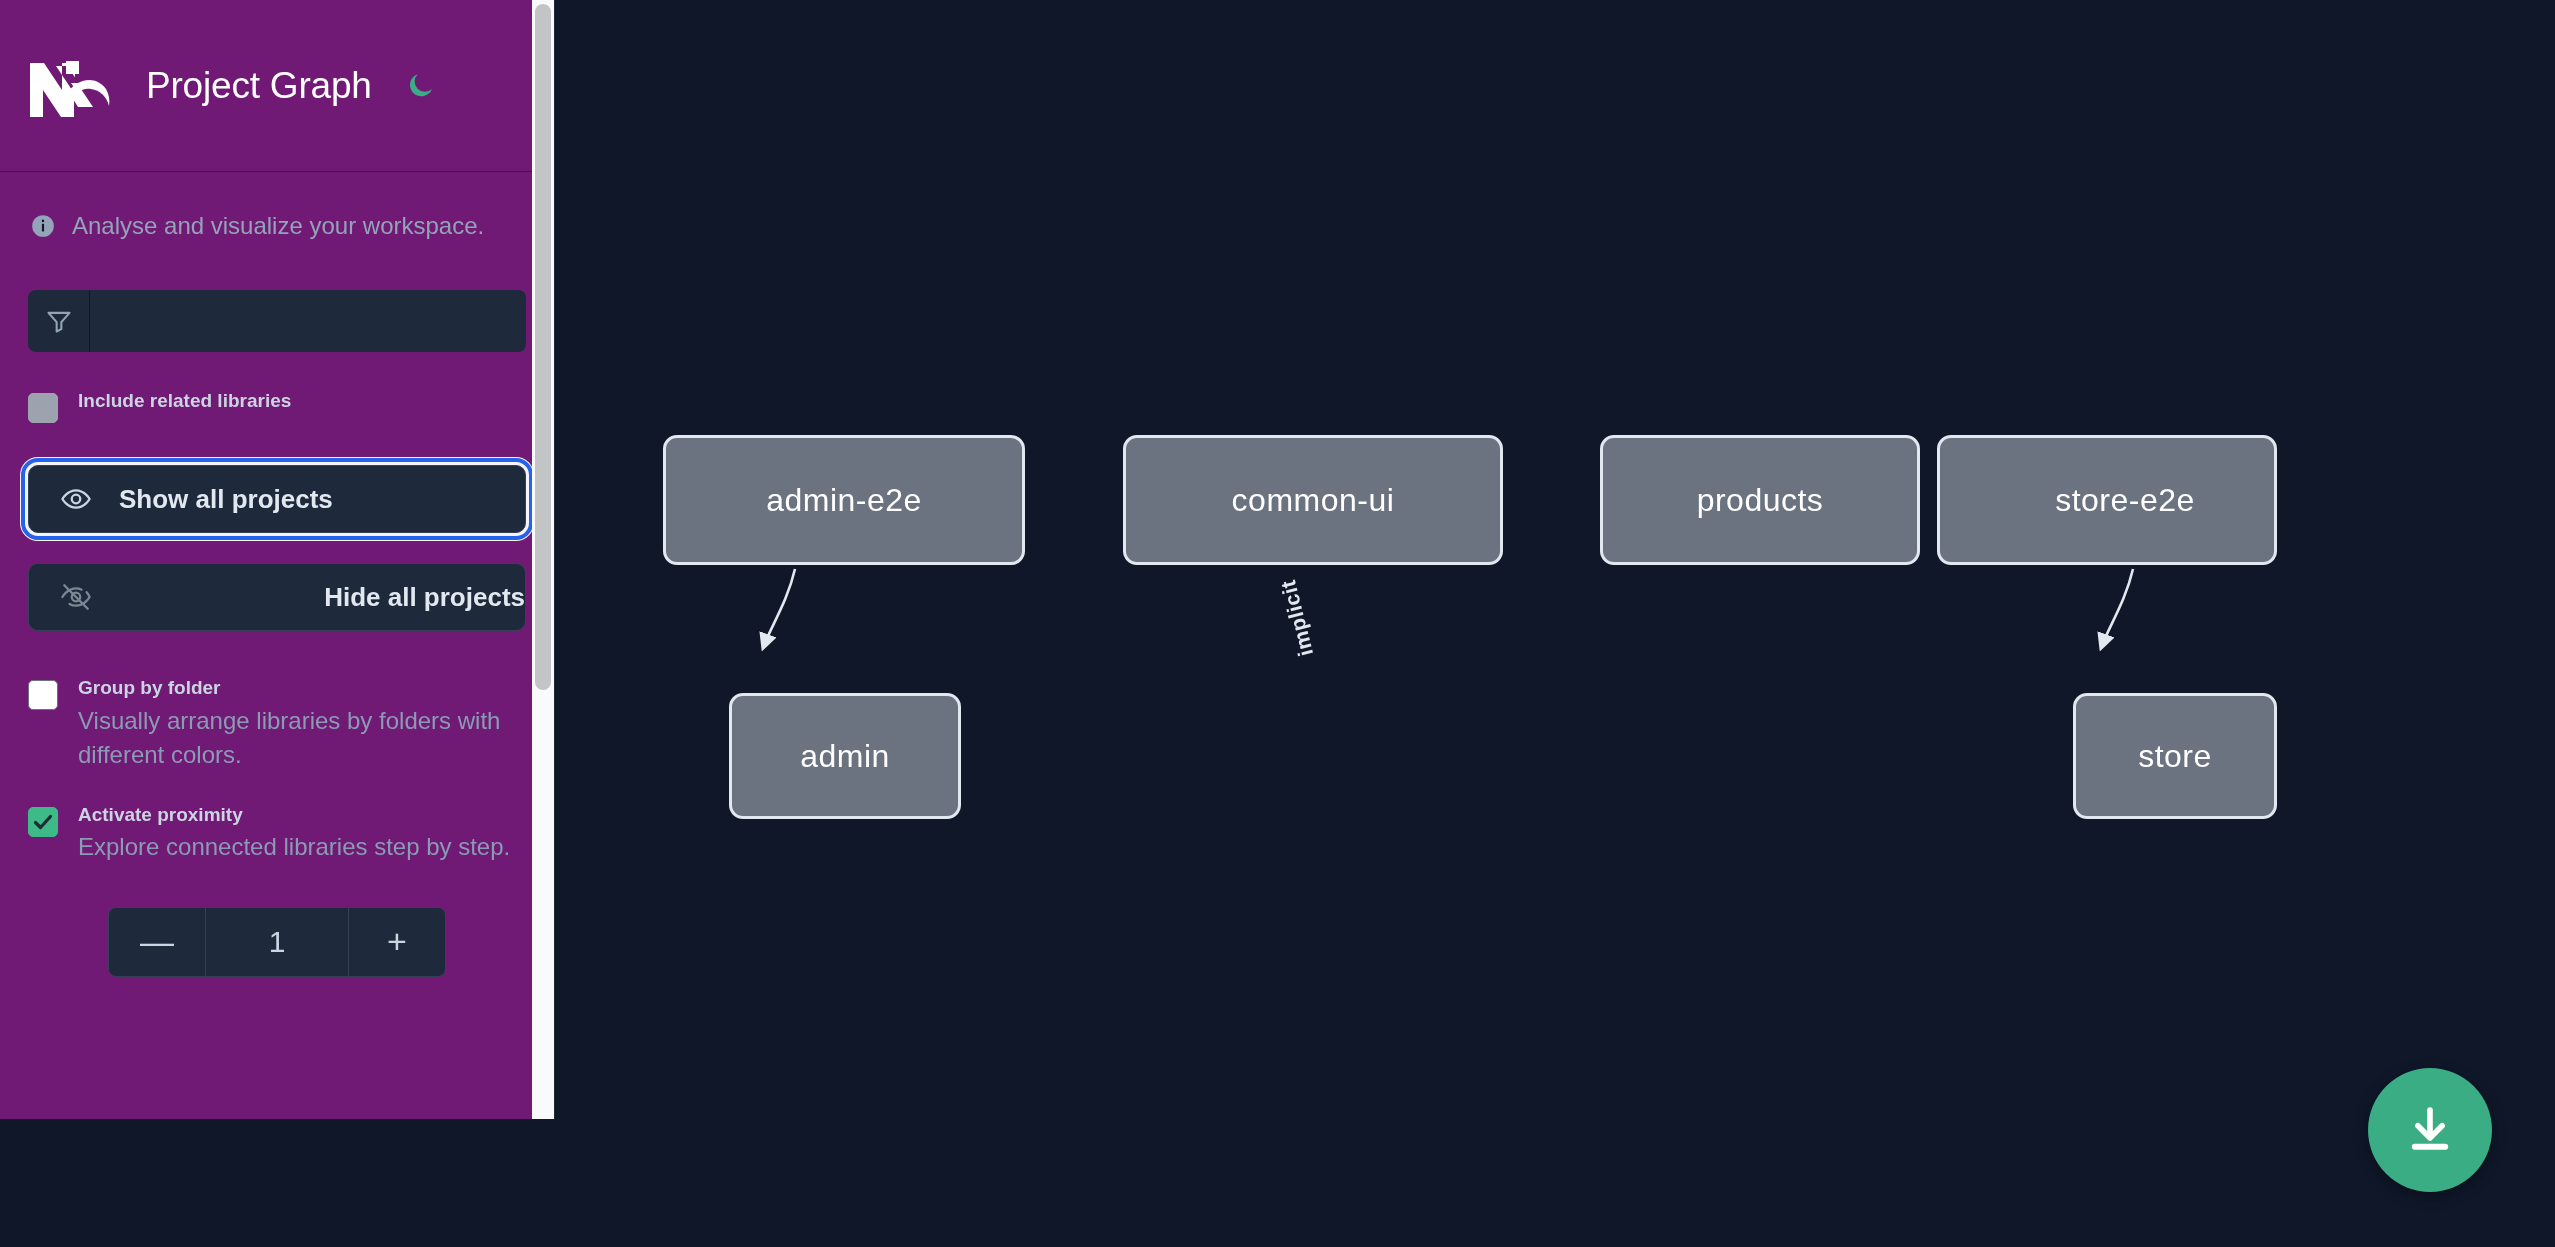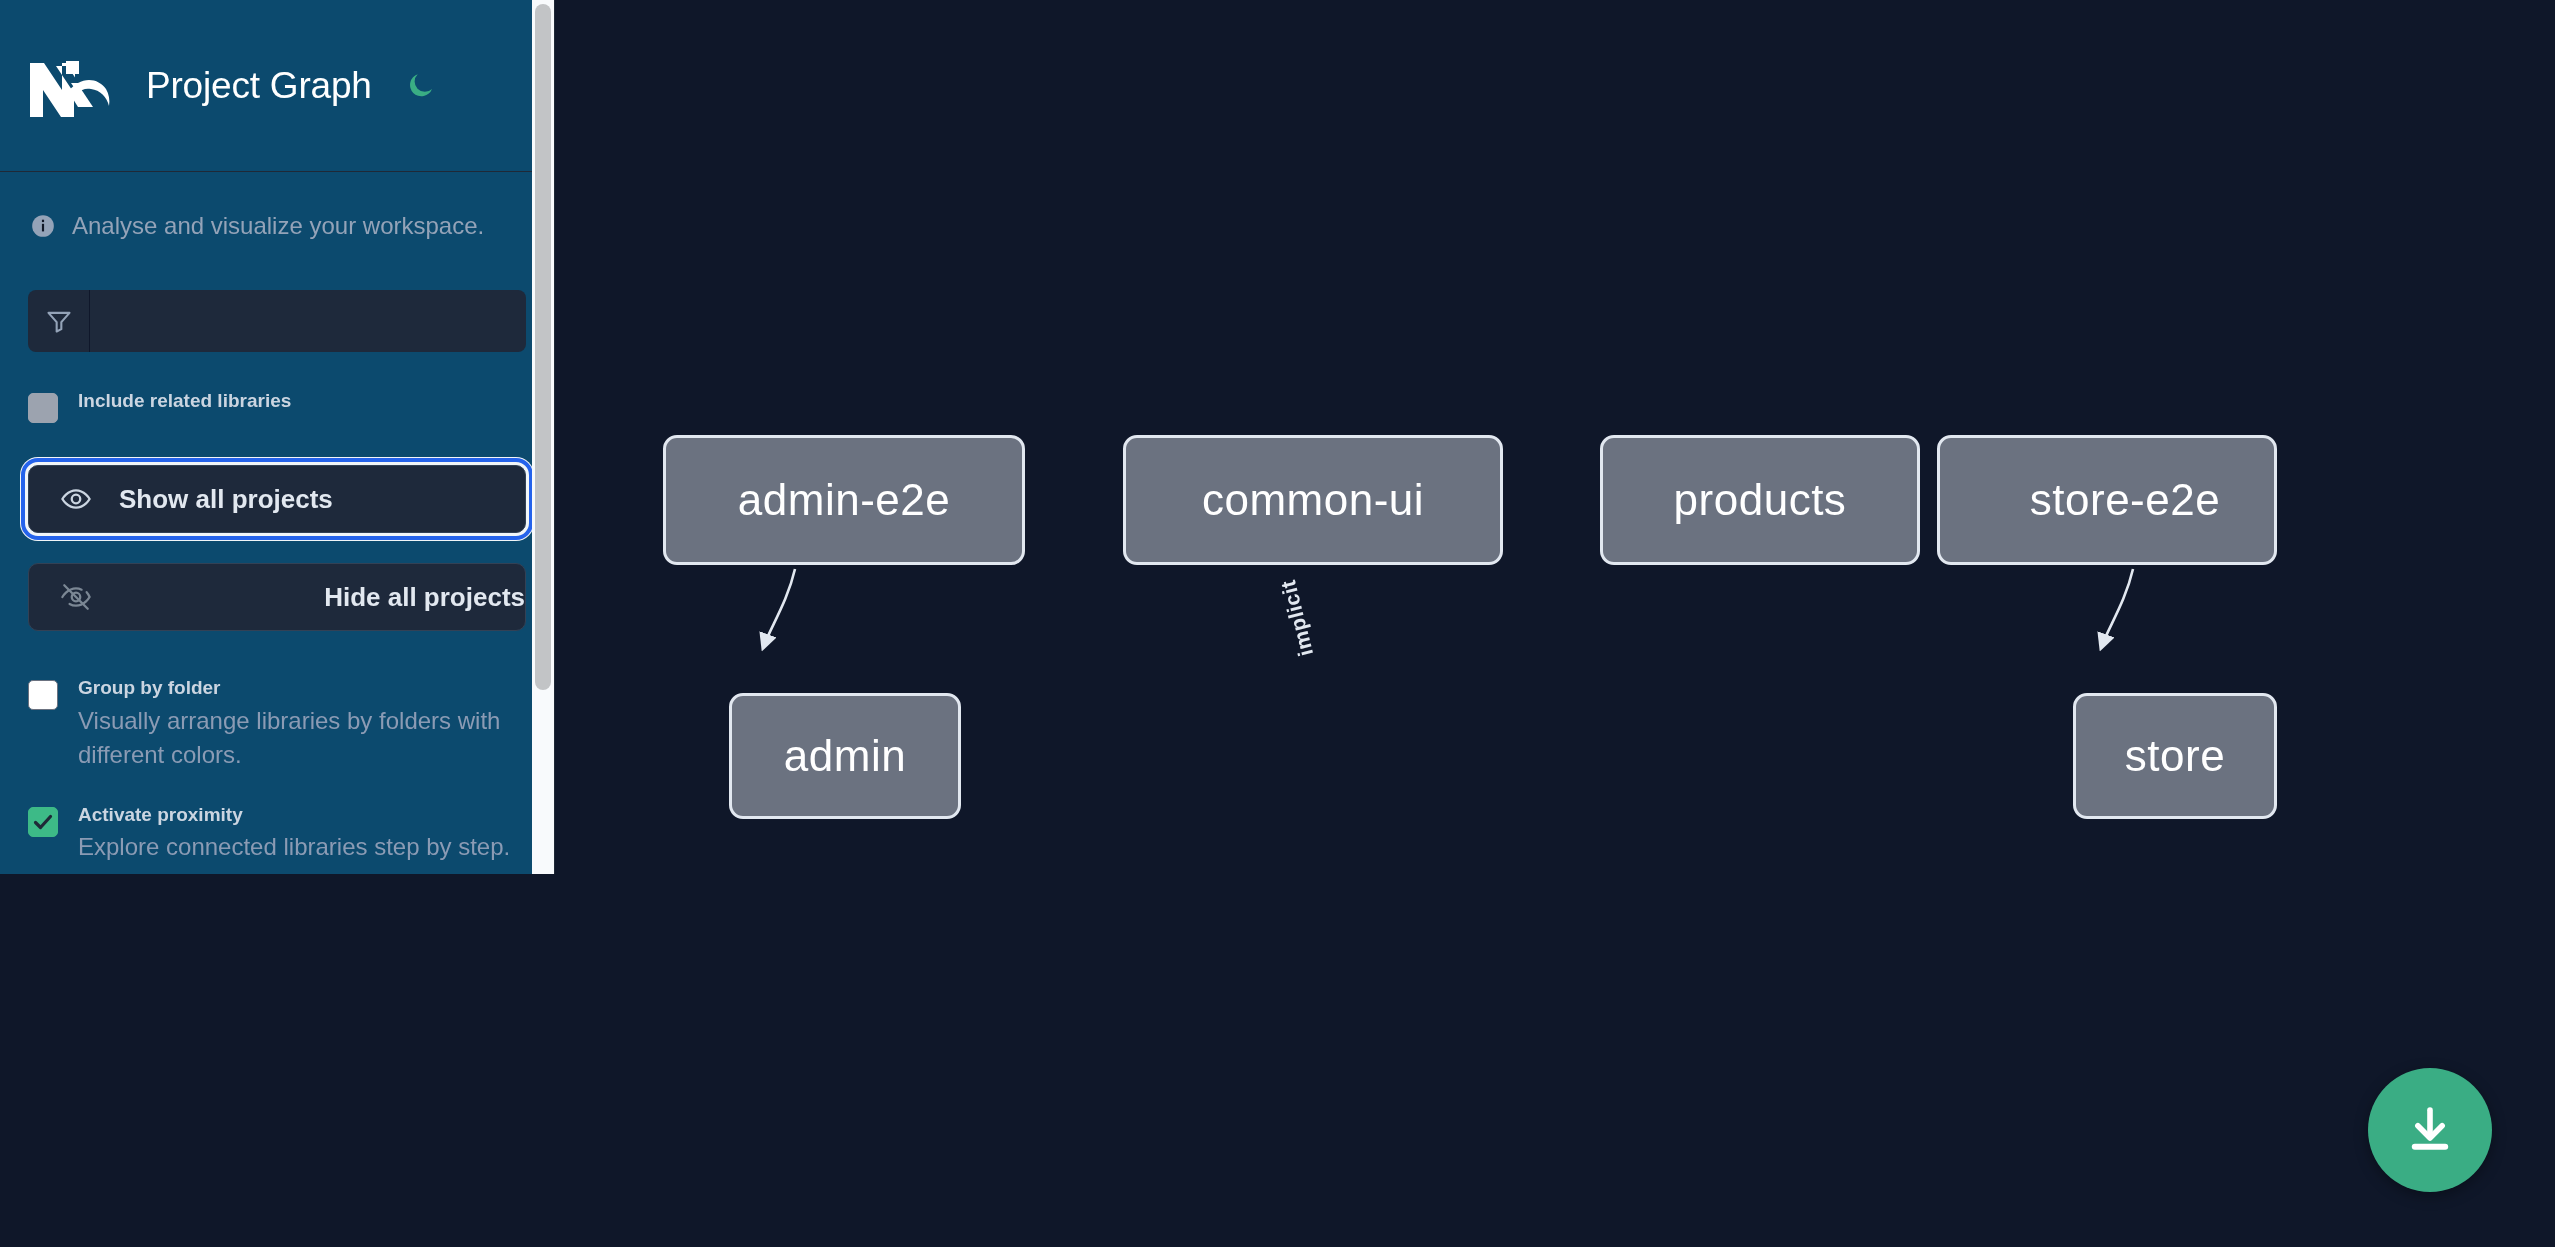--- a/index.html
+++ b/index.html
@@ -17,22 +17,22 @@
     width: 2555px;
     height: 1247px;
     display: flex;
     background: #0f1729;
   }
 
   
   .sidebar {
     position: relative;
     width: 555px;
-    height: 874px;
-    background: #0c4a6e;
+    height: 1119px;
+    background: #701a75;
     border-right: 1px solid #1f2937;
     flex: 0 0 555px;
     overflow: hidden;
   }
 
   .sidebar-header {
     height: 172px;
     display: flex;
     align-items: center;
     padding: 0 0 0 28px;
@@ -236,21 +236,21 @@
 
   .node {
     position: absolute;
     background: #6b7280;
     border: 3px solid #e2e8f0;
     border-radius: 14px;
     display: flex;
     align-items: center;
     justify-content: center;
     color: #ffffff;
-    font-size: 44px;
+    font-size: 32px;
     font-weight: 400;
     cursor: pointer;
     white-space: nowrap;
     letter-spacing: 0.5px;
   }
 
   .edge-label {
     position: absolute;
     color: #e2e8f0;
     font-size: 21px;

